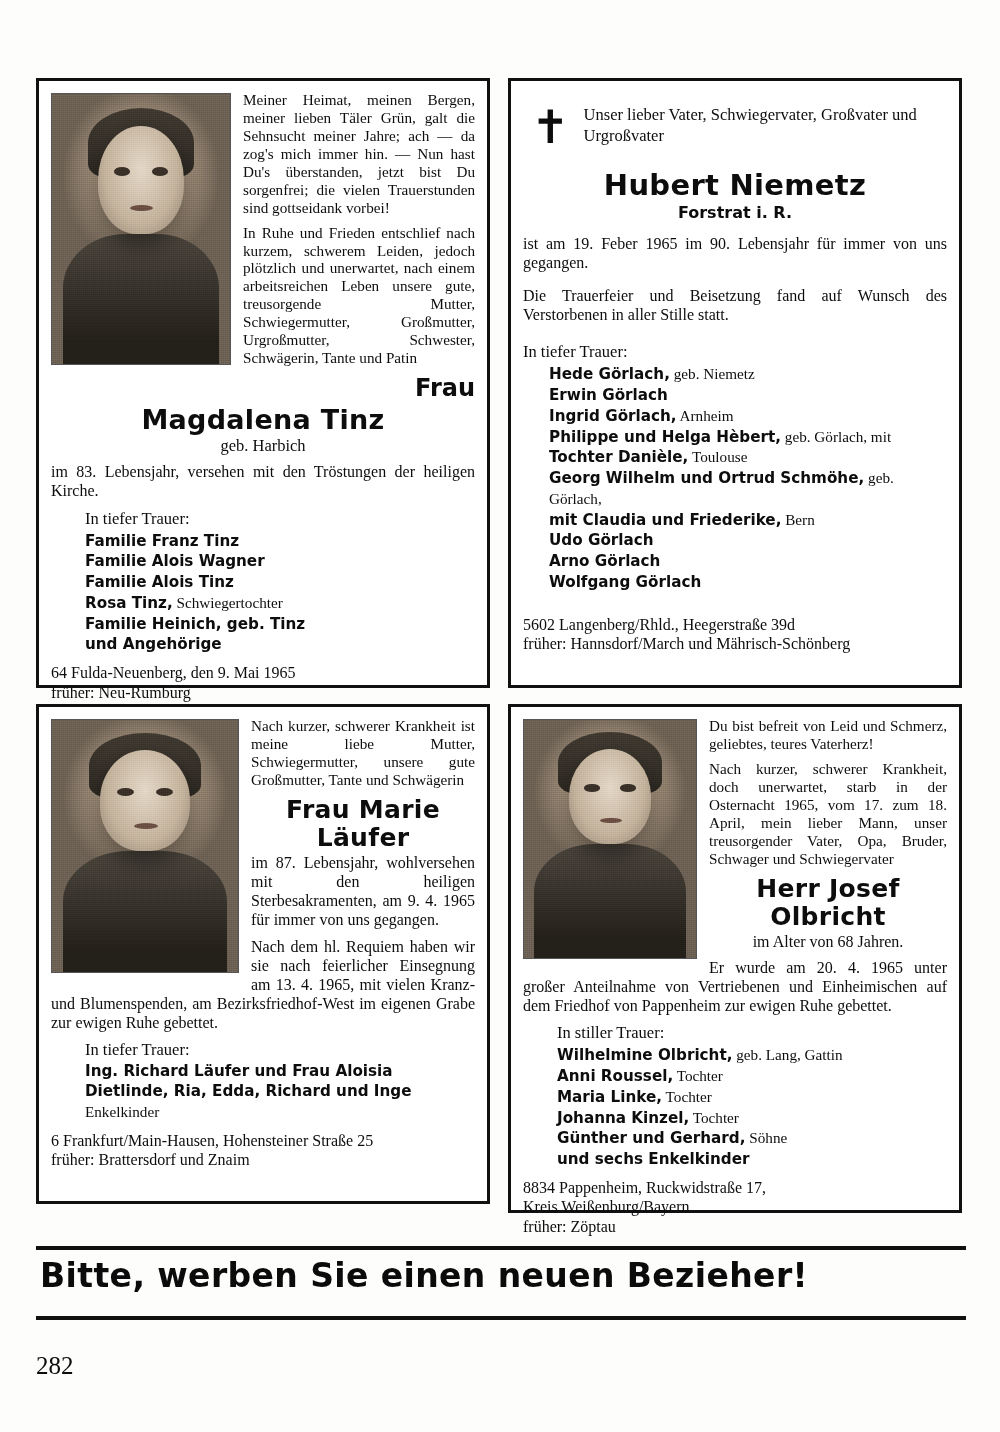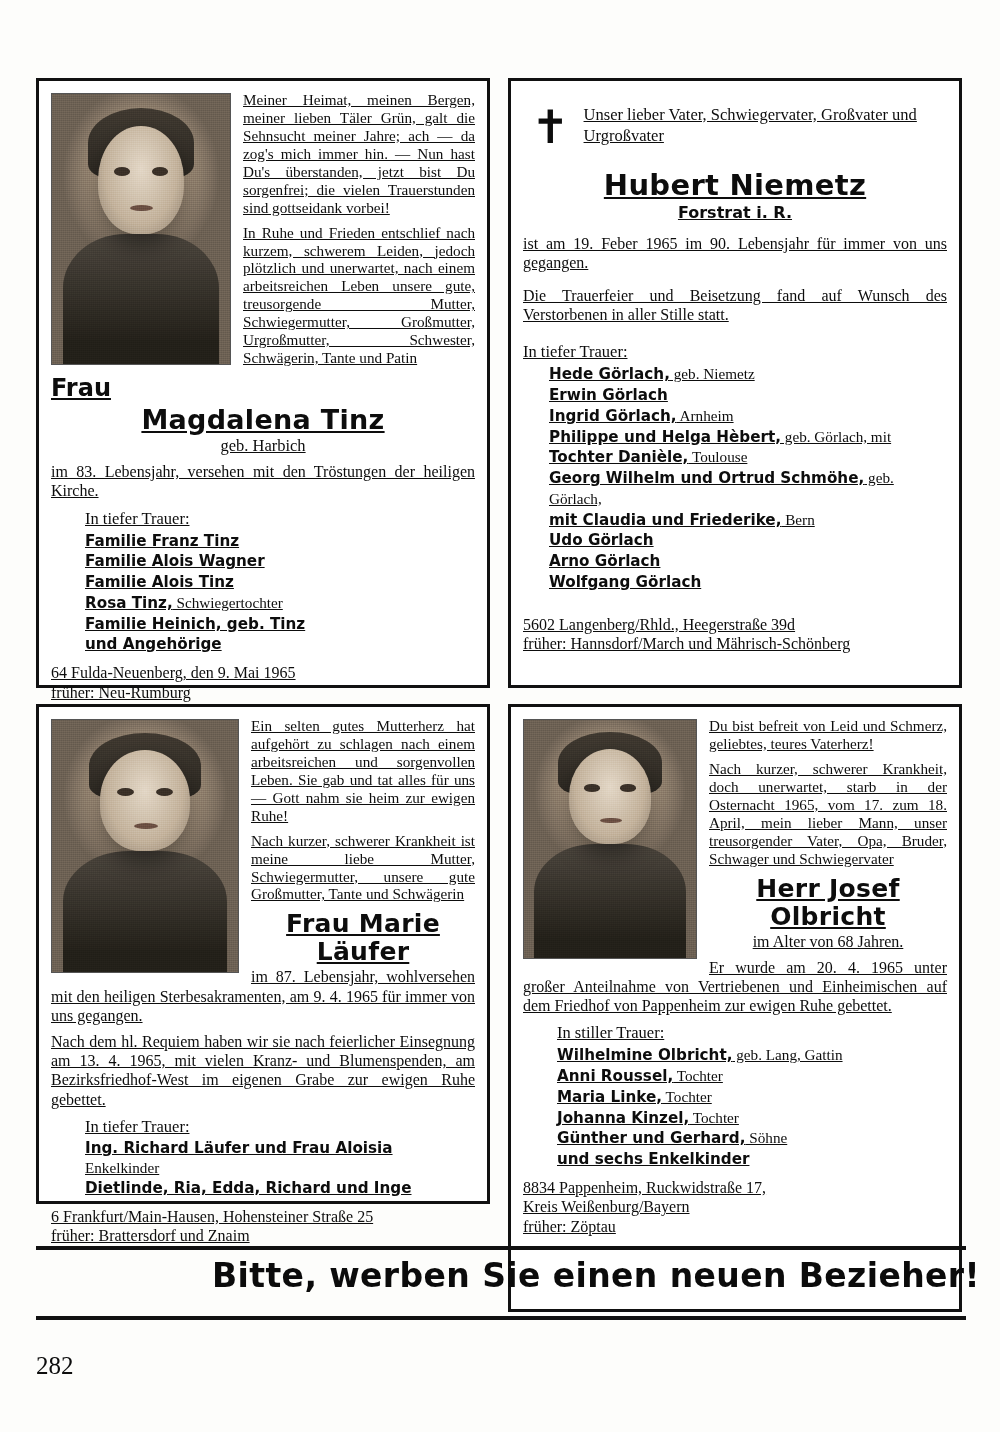--- a/index.html
+++ b/index.html
@@ -15,34 +15,33 @@
     left:0;top:0;width:1000px;height:1432px;
     background:#fdfdfb;
   }
   
   .notices{
     position:absolute;
     left:36px; top:78px; width:930px;
     display:flex;
     flex-wrap:wrap;
     gap:16px 18px;
-    text-decoration:underline;
   }
   .notice{
     width:454px;
     border:3px solid #111;
     box-sizing:border-box;
     padding:10px 12px 8px 12px;
     background:#fff;
     position:relative;
   }
   .notice.n1{height:610px;}
   .notice.n2{height:610px;}
   .notice.n3{height:500px;}
-  .notice.n4{height:608px;}
+  .notice.n4{height:509px;}
 
   
   .just{text-align:justify;}
   .sm{font-size:15.2px;line-height:1.18;}
   .md{font-size:16px;line-height:1.2;}
   p{margin:0 0 7px 0;}
 
   
   .portrait{
     float:left;
@@ -97,21 +96,21 @@
     font-size:27px;
     text-align:center;
     letter-spacing:.3px;
     margin:3px 0 1px 0;
     line-height:1.12;
   }
   .name-mid{
     font-family:"DejaVu Sans", sans-serif;
     font-weight:bold;
     font-size:24px;
-    text-align:left;
+    text-align:right;
     margin:4px 0 2px 0;
   }
   .name-sm{
     font-family:"DejaVu Sans", sans-serif;
     font-weight:bold;
     font-size:16px;
     text-align:center;
     margin:0 0 8px 0;
   }
   .geb{font-size:16.5px;text-align:center;margin:0 0 6px 0;}
@@ -136,26 +135,26 @@
   }
   .lede{font-size:16.5px;line-height:1.25;}
 
   
   .rule{
     position:absolute;left:36px;width:930px;height:4px;background:#111;
   }
   .rule.top{top:1246px;}
   .rule.bot{top:1316px;}
   .banner{
-    position:absolute;left:50px;top:1256px;width:930px;
+    position:absolute;left:40px;top:1256px;width:930px;
     font-family:"DejaVu Sans", sans-serif;
     font-weight:bold;
     font-size:33px;
     letter-spacing:.4px;
-    text-align:right;
+    text-align:left;
     color:#0b0b0b;
   }
   .pageno{
     position:absolute;left:36px;top:1352px;
     font-family:"Liberation Serif",serif;
     font-size:25px;
   }
 </style>
 </head>
 <body>
@@ -224,30 +223,29 @@
       <div class="portrait p2">
         <div class="ph-bg"></div>
         <div class="ph-body"></div>
         <div class="ph-hair"></div>
         <div class="ph-face"></div>
         <div class="ph-eye l"></div>
         <div class="ph-eye r"></div>
         <div class="ph-mouth"></div>
         <div class="ph-grain"></div>
       </div>
-      <p class="just sm">Ein selten gutes Mutterherz hat aufgehört zu schlagen nach einem arbeitsreichen und sorgenvollen Leben. Sie gab und tat alles für uns — Gott nahm sie heim zur ewigen Ruhe!</p>
       <p class="just sm">Nach kurzer, schwerer Krankheit ist meine liebe Mutter, Schwiegermutter, unsere gute Großmutter, Tante und Schwägerin</p>
       <div class="name-big" style="font-size:25px;">Frau Marie Läufer</div>
       <p class="just md">im 87. Lebensjahr, wohlversehen mit den heiligen Sterbesakramenten, am 9. 4. 1965 für immer von uns gegangen.</p>
       <p class="just md">Nach dem hl. Requiem haben wir sie nach feierlicher Einsegnung am 13. 4. 1965, mit vielen Kranz- und Blumenspenden, am Bezirksfriedhof-West im eigenen Grabe zur ewigen Ruhe gebettet.</p>
       <div class="trauer indent">In tiefer Trauer:</div>
       <div class="mourner indent">
         <div><span class="b">Ing. Richard Läufer und Frau Aloisia</span></div>
+        <div><span class="b">Dietlinde, Ria, Edda, Richard und Inge</span></div>
         <div><span class="mourner-serif">Enkelkinder</span></div>
-        <div><span class="b">Dietlinde, Ria, Edda, Richard und Inge</span></div>
       </div>
       <div class="addr">6 Frankfurt/Main-Hausen, Hohensteiner Straße 25</div>
       <div class="addr" style="margin-top:0">früher: Brattersdorf und Znaim</div>
     </div>
 
     <div class="notice n4">
       <div class="portrait p3">
         <div class="ph-bg"></div>
         <div class="ph-body"></div>
         <div class="ph-hair"></div>

